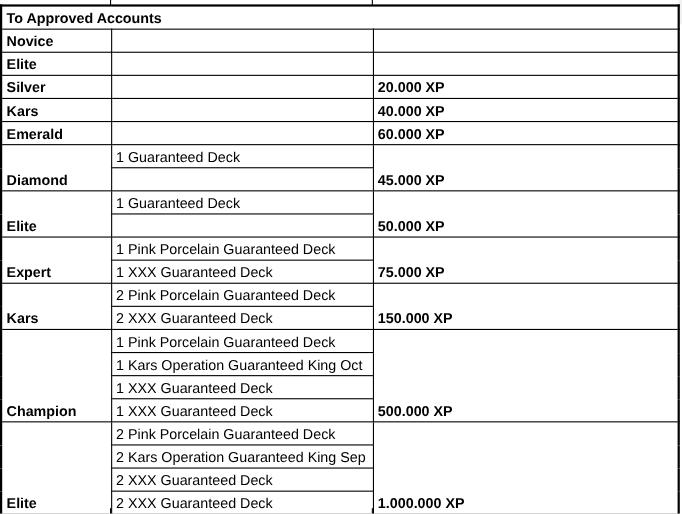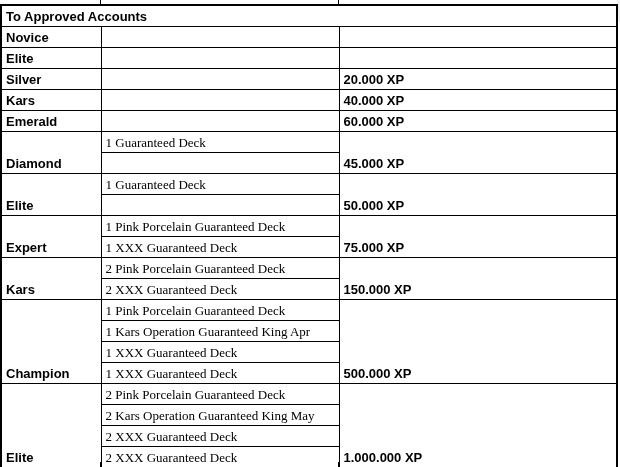--- a/index.html
+++ b/index.html
@@ -30,21 +30,21 @@
     white-space: nowrap;
     height: 18px;
     line-height: 15px;
   }
   td.header-cell {
     font-weight: 700;
     height: 13px;
     border-bottom: 1px solid #000000;
   }
   td.rank-cell { font-weight: 700; margin-top: 38px; }
-  td.deck-cell { font-weight: 400; font-family: Liberation Serif, serif; }
+  td.deck-cell { font-weight: 400; }
   td.xp-cell { font-weight: 700; }
   .grid-stub {
     position: absolute;
     width: 1px;
     height: 5px;
     background: #000000;
   }
   .stub-top-1 { left: 100px; top: 0; }
   .stub-top-2 { left: 338px; top: 0; }
   .stub-bottom-1 { left: 100px; top: 462px; }
@@ -136,35 +136,35 @@
         </tr>
         <tr>
           <td class="deck-cell">2 XXX Guaranteed Deck</td>
         </tr>
         <tr>
           <td class="rank-cell" rowspan="4">Champion</td>
           <td class="deck-cell">1 Pink Porcelain Guaranteed Deck</td>
           <td class="xp-cell" rowspan="4">500.000 XP</td>
         </tr>
         <tr>
-          <td class="deck-cell">1 Kars Operation Guaranteed King Apr</td>
+          <td class="deck-cell">1 Kars Operation Guaranteed King Oct</td>
         </tr>
         <tr>
           <td class="deck-cell">1 XXX Guaranteed Deck</td>
         </tr>
         <tr>
           <td class="deck-cell">1 XXX Guaranteed Deck</td>
         </tr>
         <tr>
           <td class="rank-cell" rowspan="4">Elite</td>
           <td class="deck-cell">2 Pink Porcelain Guaranteed Deck</td>
           <td class="xp-cell" rowspan="4">1.000.000 XP</td>
         </tr>
         <tr>
-          <td class="deck-cell">2 Kars Operation Guaranteed King May</td>
+          <td class="deck-cell">2 Kars Operation Guaranteed King Sep</td>
         </tr>
         <tr>
           <td class="deck-cell">2 XXX Guaranteed Deck</td>
         </tr>
         <tr>
           <td class="deck-cell">2 XXX Guaranteed Deck</td>
         </tr>
       </tbody>
   </table>
 

